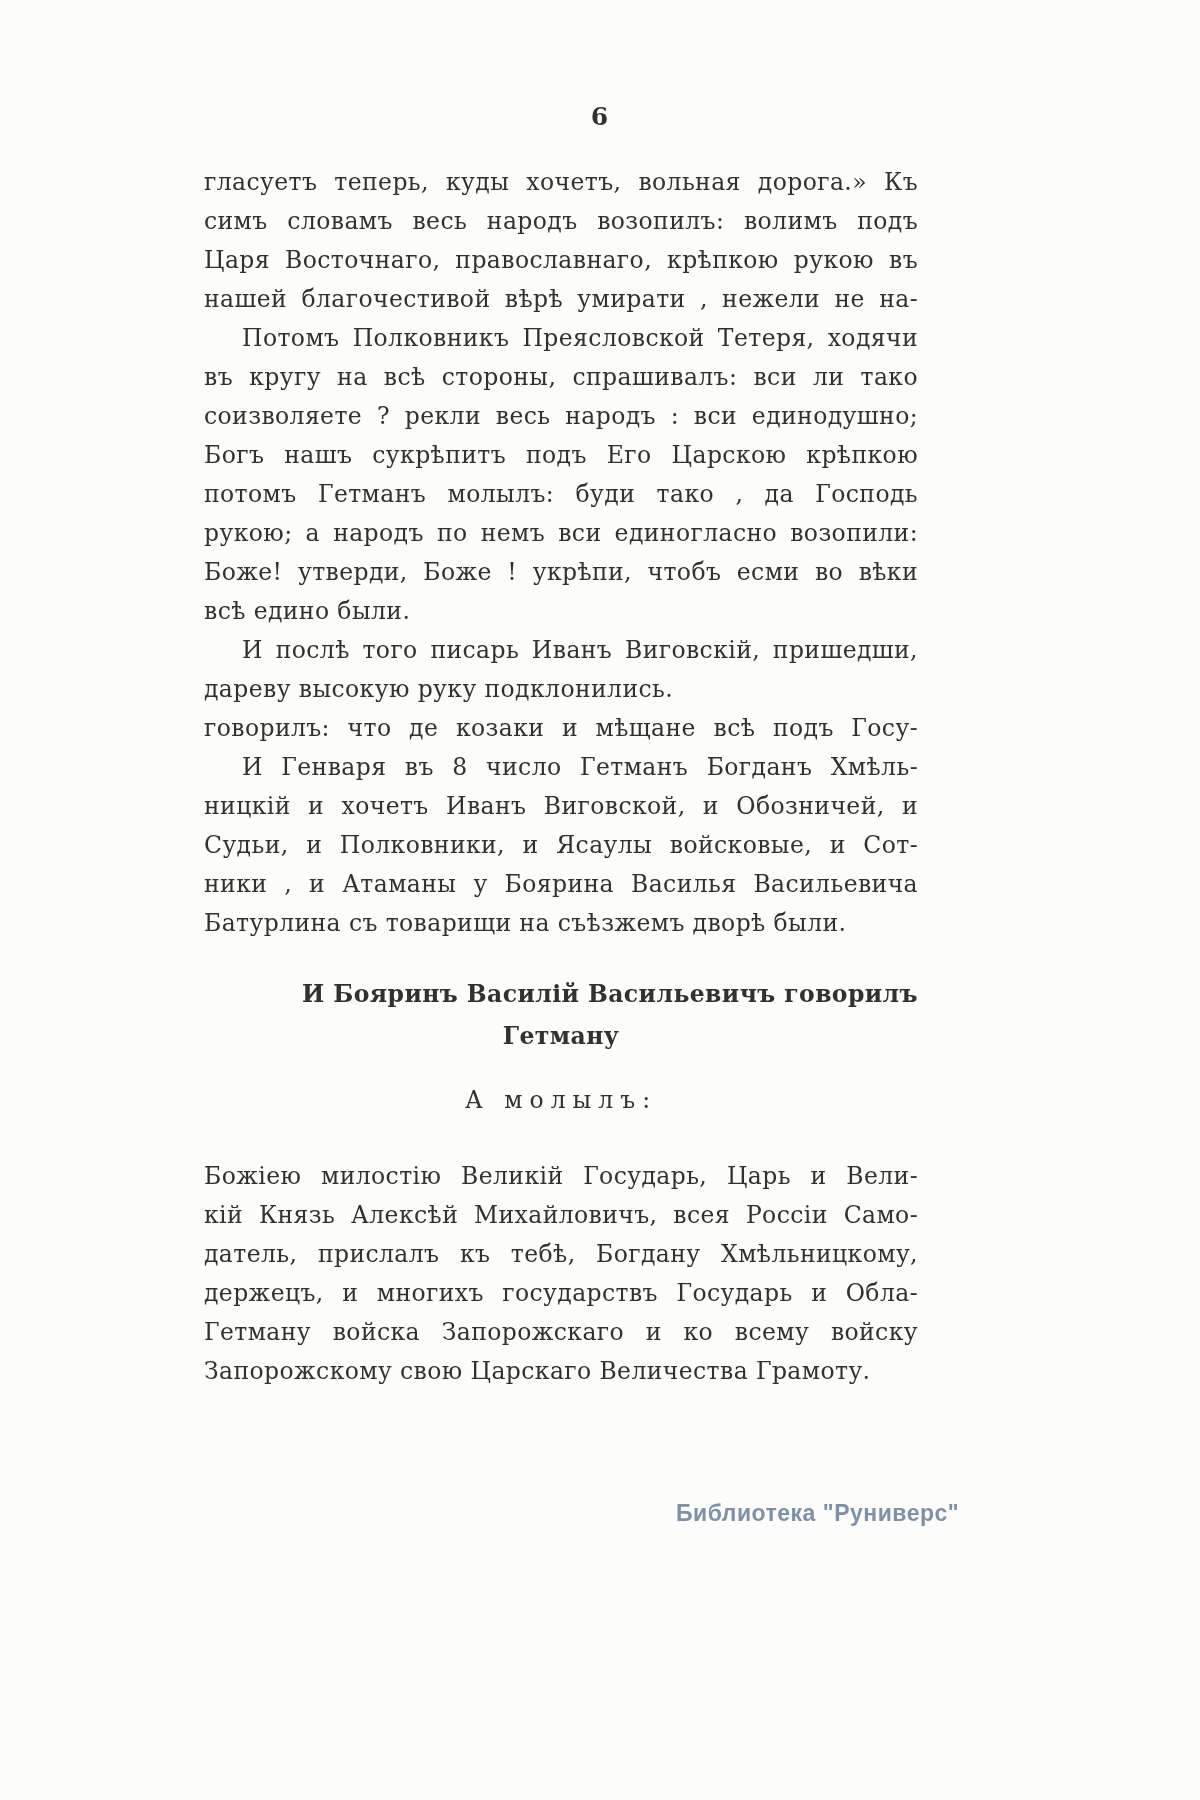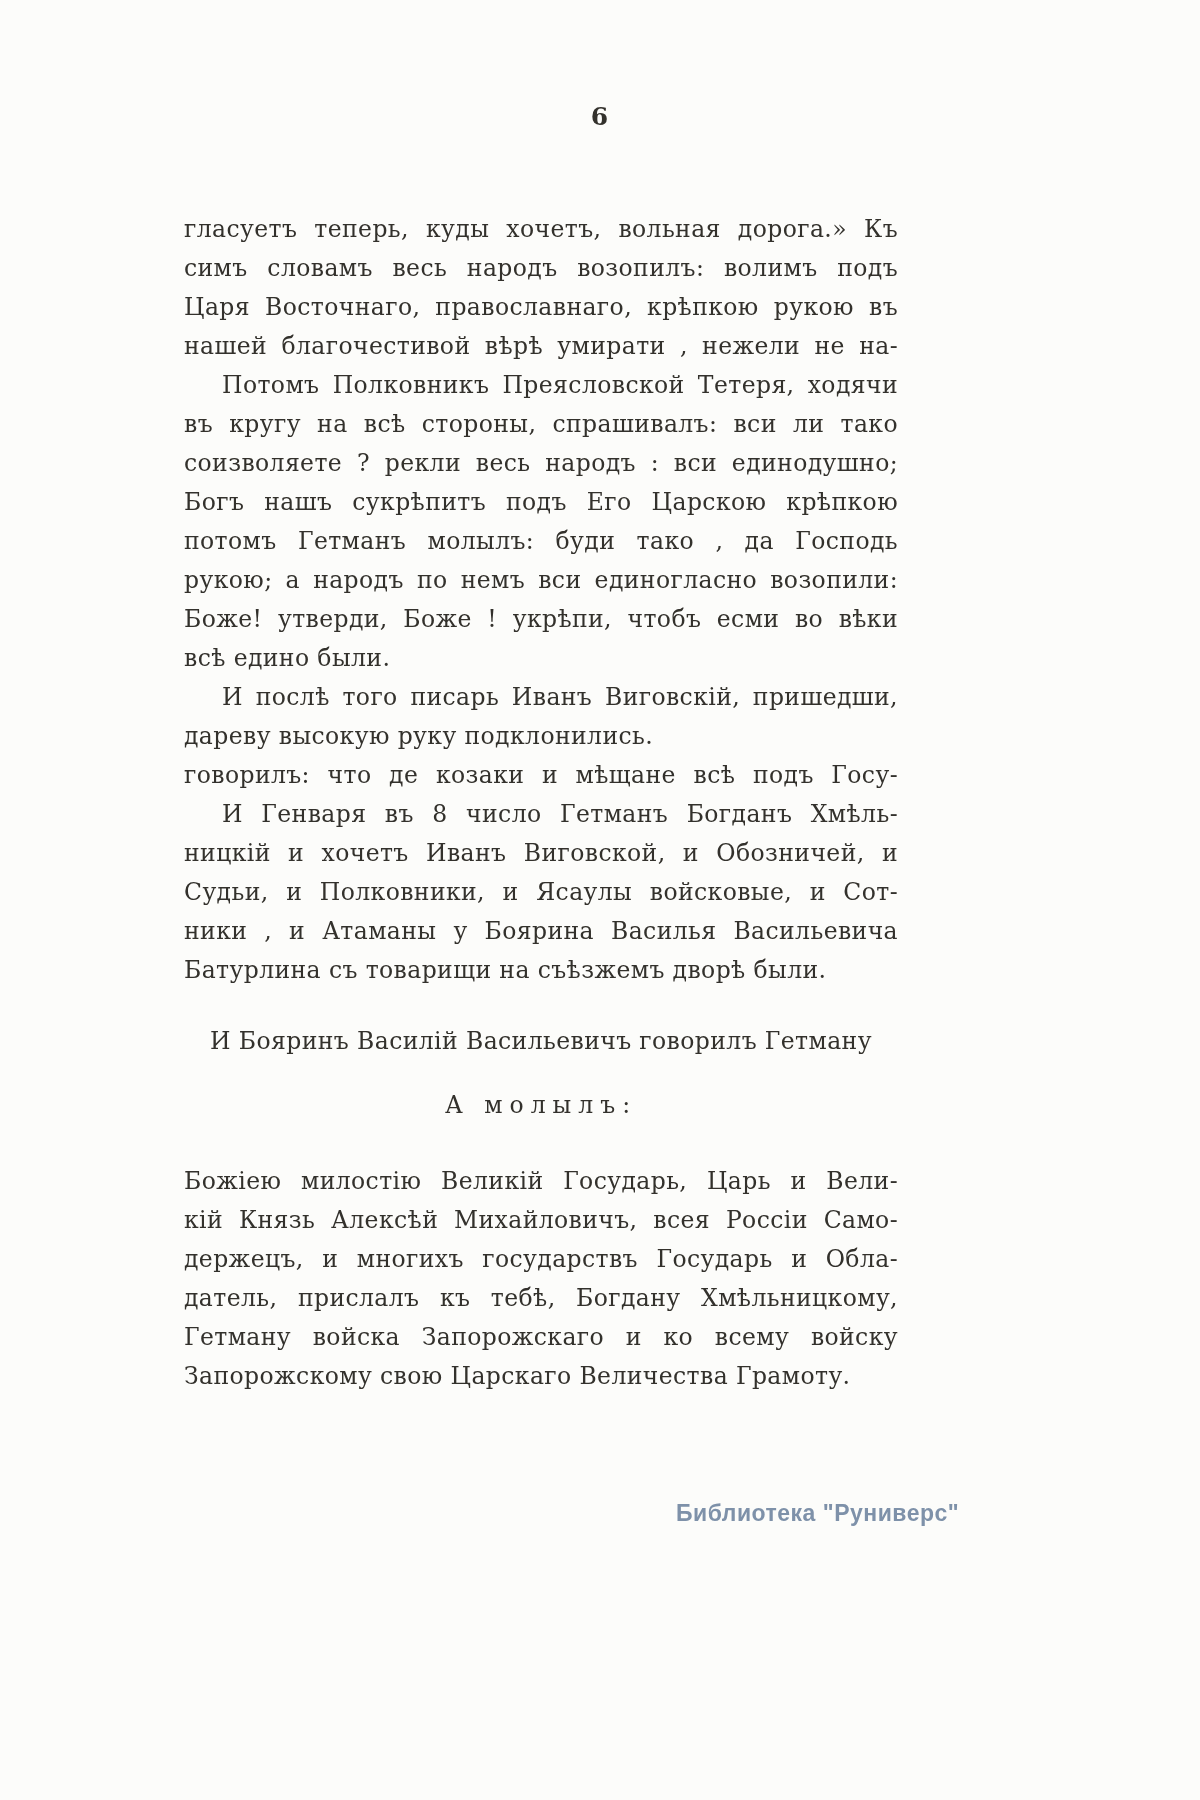--- a/index.html
+++ b/index.html
@@ -26,23 +26,22 @@
     left: 0;
     width: 100%;
     text-align: center;
     font-size: 25px;
     font-weight: bold;
     letter-spacing: 1px;
   }
   .text-block {
     position: absolute;
     top: 163px;
-    left: 184px;
+    left: 204px;
     width: 714px;
-    margin-top: 47px;
   }
   .para {
     margin: 0;
   }
   .line {
     font-size: 23.5px;
     line-height: 39px;
     letter-spacing: 0.4px;
     text-align: justify;
     text-align-last: justify;
@@ -54,20 +53,21 @@
   .line.indent {
     text-indent: 38px;
   }
   .heading {
     margin-top: 30px;
   }
   .heading .line {
     text-align: right;
     text-align-last: center;
     line-height: 42px;
+    font-weight: bold;
   }
   .subheading {
     margin-top: 22px;
     text-align: center;
   }
   .subheading .line {
     text-align: right;
     text-align-last: center;
     letter-spacing: 7px;
     line-height: 42px;
@@ -131,22 +131,22 @@
       <div class="line">И Бояринъ Василій Васильевичъ говорилъ Гетману</div>
     </div>
 
     <div class="para subheading">
       <div class="line">А молылъ:</div>
     </div>
 
     <div class="para closing-para">
       <div class="line">Божіею милостію Великій Государь, Царь и Вели-</div>
       <div class="line">кій Князь Алексѣй Михайловичъ, всея Россіи Само-</div>
+      <div class="line">датель, прислалъ къ тебѣ, Богдану Хмѣльницкому,</div>
       <div class="line">держецъ, и многихъ государствъ Государь и Обла-</div>
-      <div class="line">датель, прислалъ къ тебѣ, Богдану Хмѣльницкому,</div>
       <div class="line">Гетману войска Запорожскаго и ко всему войску</div>
       <div class="line lastline">Запорожскому свою Царскаго Величества Грамоту.</div>
     </div>
 
   </div>
 
   <div class="watermark">Библиотека "Руниверс"</div>
 
 </div>
 

